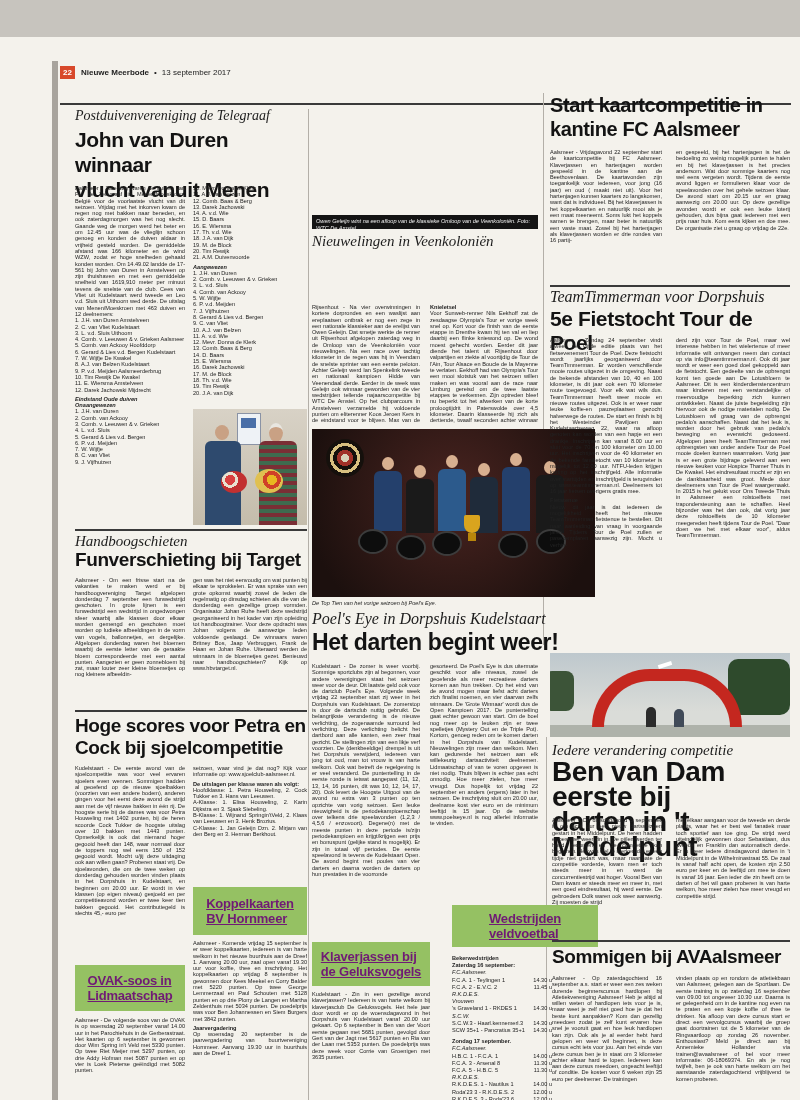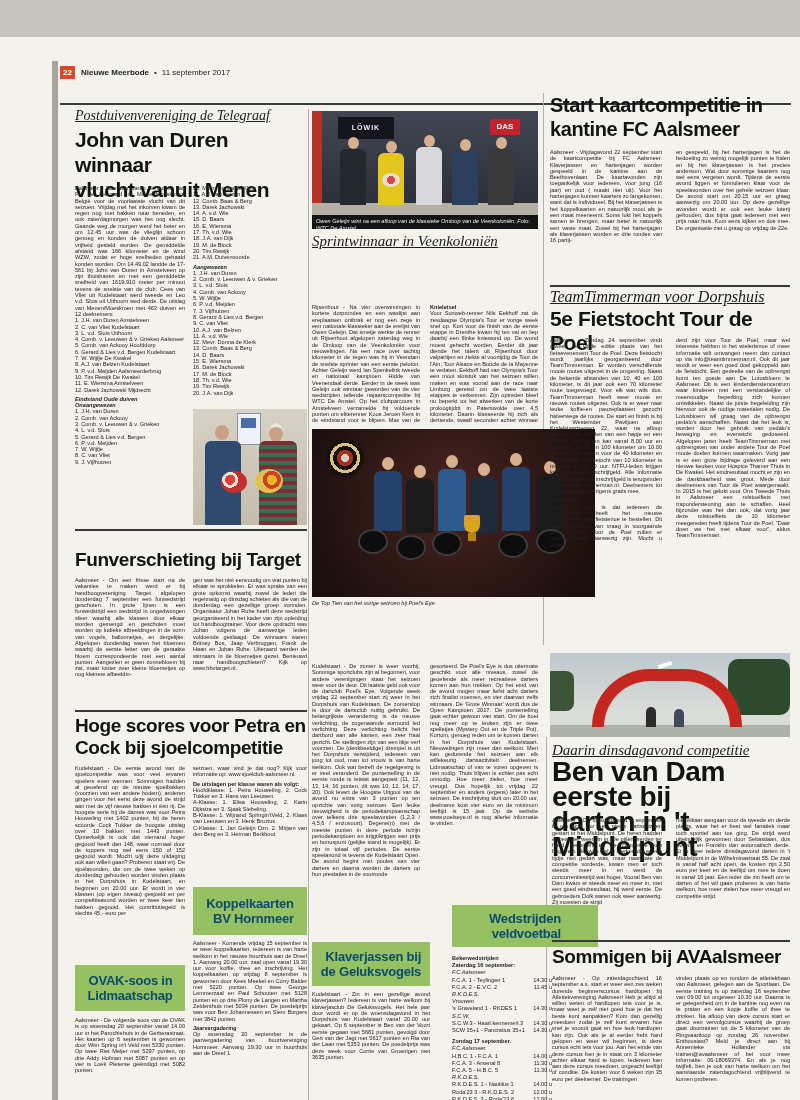--- a/index.html
+++ b/index.html
@@ -4,32 +4,32 @@
 <style>
   html,body{margin:0;padding:0;}
   body{width:800px;height:1100px;background:#c7c4be;font-family:"Liberation Sans",sans-serif;}
   .page{position:relative;width:800px;height:1100px;background:#f4f2ec;overflow:hidden;margin-top:37px;}
   .abs{position:absolute;}
   .edge{position:absolute;background:#a8a49d;}
   .rule{position:absolute;background:#3a3a3a;}
   .vrule{position:absolute;width:1px;background:#b3afa8;}
   .hdr{display:flex;gap:5px;align-items:center;font-size:8px;color:#222;}
   .pgnum{display:block;width:100%;text-align:center;font:700 8px/13px "Liberation Sans",sans-serif;color:#fff;}
-  .kick{position:absolute;font:italic 14px/16px "Liberation Serif",serif;color:#1c1c1c;white-space:pre-line;text-decoration:underline;}
+  .kick{position:absolute;font:italic 14px/16px "Liberation Serif",serif;color:#1c1c1c;white-space:pre-line;}
   .hl{position:absolute;font-weight:700;font-family:"Liberation Sans",sans-serif;letter-spacing:-0.4px;color:#131313;white-space:pre-line;}
   .col{position:absolute;font-size:5.6px;line-height:6.3px;text-align:justify;color:#222;overflow:hidden;}
   .list{white-space:pre-line;text-align:left;}
   .ital{font-style:italic;}
   .bld{font-weight:700;}
   .subh{font-weight:700;display:block;margin-top:3px;}
   .cap{position:absolute;font:italic 5.6px/7px "Liberation Sans",sans-serif;color:#222;overflow:hidden;}
   .capbar{position:absolute;background:#141414;color:#f2f2f2;font:italic 5.6px/7px "Liberation Sans",sans-serif;padding:3px 4px;box-sizing:border-box;overflow:hidden;}
-  .grnbox{position:absolute;background:#95c163;color:#0c4a6e;text-align:right;
+  .grnbox{position:absolute;background:#95c163;color:#701a75;text-align:left;
           font:700 13px/15px "Liberation Sans",sans-serif;white-space:pre-line;
-          display:flex;align-items:center;justify-content:center;letter-spacing:-0.2px;}
+          display:flex;align-items:center;justify-content:center;letter-spacing:-0.2px;text-decoration:underline;}
   .vlist{position:absolute;font-size:5.6px;line-height:7.2px;color:#222;overflow:hidden;}
   .vrow{display:flex;justify-content:space-between;}
   .vday{font-weight:700;}
   .vclub{font-style:italic;}
   .sp{margin-top:4px;}
   .photo{position:absolute;overflow:hidden;}
   .fig{position:absolute;border-radius:6px 6px 0 0;}
   .head{position:absolute;border-radius:50%;background:#d8b090;}
   .plaque{position:absolute;width:26px;height:21px;border-radius:50%;background:#0d0d0d;border:2px solid #3c3c3c;}
 </style>
@@ -39,21 +39,21 @@
 <div class="page">
 
   <div class="edge" style="left:52px;top:24px;width:6px;height:1070px;"></div>
 
   <div class="abs" style="left:60px;top:29px;width:15px;height:13px;background:#d8492b;">
     <span class="pgnum">22</span>
   </div>
   <div class="abs hdr" style="left:81px;top:31px;">
     <span class="bld">Nieuwe Meerbode</span>
     <span>•</span>
-    <span>11 september 2017</span>
+    <span>13 september 2017</span>
   </div>
   <div class="rule" style="left:60px;top:66px;width:731px;height:2px;"></div>
 
   <div class="vrule" style="left:308px;top:72px;height:1018px;"></div>
   <div class="vrule" style="left:543px;top:56px;height:552px;"></div>
   <div class="vrule" style="left:546px;top:700px;height:395px;"></div>
 
   <div class="kick" style="left:75px;top:71px;width:232px;">Postduivenvereniging de Telegraaf</div>
   <div class="hl" style="left:75px;top:90px;width:232px;height:52px;font-size:21px;line-height:25px;">John van Duren winnaar
 vlucht vanuit Menen</div>
@@ -126,20 +126,21 @@
     </div>
     <div class="head" style="left:22px;top:16px;width:14px;height:15px;background:#c9a184;"></div>
     <div class="fig" style="left:12px;top:32px;width:36px;height:84px;background:#2e4a6e;"></div>
     <div class="head" style="left:76px;top:14px;width:14px;height:15px;background:#c9a184;border-top:4px solid #e8e6e0;"></div>
     <div class="fig" style="left:66px;top:32px;width:38px;height:84px;background:repeating-linear-gradient(0deg,#7a2e35 0 4px,#3e6b4f 4px 8px);"></div>
     <div class="abs" style="left:28px;top:62px;width:26px;height:22px;border-radius:50%;background:radial-gradient(circle at 35% 40%,#d94040 0 5px,#e8e2d0 5px 8px,#c23030 8px);"></div>
     <div class="abs" style="left:62px;top:60px;width:28px;height:24px;border-radius:50%;background:radial-gradient(circle at 60% 45%,#e8b820 0 5px,#d04028 5px 9px,#e0c050 9px);"></div>
   </div>
 
   <div class="rule" style="left:75px;top:492px;width:232px;height:2px;"></div>
+  <div class="kick" style="left:75px;top:496px;width:232px;font-size:15px;">Handboogschieten</div>
   <div class="hl" style="left:75px;top:512px;width:232px;height:24px;font-size:19px;line-height:22px;">Funverschieting bij Target</div>
   <div class="col" style="left:75px;top:540px;width:110px;height:130px;">Aalsmeer - Om een frisse start na de vakanties te maken werd er bij handboogvereniging Target afgelopen donderdag 7 september een funwedstrijd geschoten. In grote lijnen is een funwedstrijd een wedstrijd in ongedwongen sfeer waarbij alle klassen door elkaar worden gemengd en geschoten moet worden op ludieke afbeeldingen in de vorm van vogels, ballonnetjes, en dergelijke. Afgelopen donderdag waren het bloemen waarbij de eerste letter van de geraakte bloem correspondeerde met een aantal punten. Aangezien er geen zonnebloem bij zat, maar louter zeer kleine bloemetjes op nog kleinere afbeeldin-</div>
   <div class="col" style="left:193px;top:540px;width:114px;height:130px;">gen was het niet eenvoudig om wat punten bij elkaar te sprokkelen. Er was sprake van een grote opkomst waarbij zowel de leden die regelmatig op dinsdag schieten als die van de donderdag een gezellige groep vormden. Organisator Johan Ruhe heeft deze wedstrijd georganiseerd in het kader van zijn opleiding tot handboogtrainer. Voor deze opdracht was Johan volgens de aanwezige leden voldoende geslaagd. De winnaars waren Britney Bos, Jaap Verbruggen, Frank de Haan en Johan Ruhe. Uiteraard werden de winnaars in de bloemetjes gezet. Benieuwd naar handboogschieten? Kijk op www.hbvtarget.nl.</div>
 
   <div class="rule" style="left:75px;top:673px;width:232px;height:2px;"></div>
   <div class="hl" style="left:75px;top:678px;width:232px;height:46px;font-size:19px;line-height:22px;">Hoge scores voor Petra en
 Cock bij sjoelcompetitie</div>
   <div class="col" style="left:75px;top:728px;width:110px;height:192px;">Kudelstaart - De eerste avond van de sjoelcompetitie was voor veel ervaren sjoelers even wennen. Sommigen hadden al geoefend op de nieuwe sjoelbakken (voorzien van een andere bodem), anderen gingen voor het eerst deze avond de strijd aan met de vijf nieuwe bakken in één rij. De hoogste serie bij de dames was voor Petra Houweling met 1402 punten, bij de heren scoorde Cock Tukker de hoogste uitslag over 10 bakken met 1443 punten. Opmerkelijk is ook dat niemand hoger gegooid heeft dan 148, waar normaal door de toppers nog wel eens 150 of 152 gegooid wordt. Mocht u/jij deze uitdaging ook aan willen gaan? Proberen staat vrij. De sjoelavonden, die om de twee weken op donderdag gehouden worden vinden plaats in het Dorpshuis in Kudelstaart, en beginnen om 20.00 uur. Er wordt in vier klassen (op eigen niveau) gesjoeld en per competitieavond worden er twee keer tien bakken gegooid. Het contributiegeld is slechts 45,- euro per</div>
   <div class="col" style="left:193px;top:728px;width:114px;height:122px;">
     <div>seizoen, waar vind je dat nog? Kijk voor informatie op: www.sjoelclub-aalsmeer.nl.</div>
@@ -155,40 +156,23 @@
   <div class="col" style="left:75px;top:980px;width:110px;height:110px;">Aalsmeer - De volgende soos van de OVAK is op woensdag 20 september vanaf 14.00 uur in het Parochiehuis in de Gerberastraat. Het kaarten op 6 september is gewonnen door Wim Spring in't Veld met 5330 punten. Op twee Riet Meijer met 5297 punten, op drie Addy Hofman met 5087 punten en op vier is Loek Pieterse geëindigd met 5082 punten.</div>
 
   <div class="grnbox" style="left:193px;top:850px;width:114px;height:48px;">Koppelkaarten
 BV Hornmeer</div>
   <div class="col" style="left:193px;top:903px;width:114px;height:188px;">
     <div>Aalsmeer - Komende vrijdag 15 september is er weer koppelkaarten, iedereen is van harte welkom in het nieuwe buurthuis aan de Dreef 1. Aanvang 20.00 uur, zaal open vanaf 19.30 uur voor koffie, thee en inschrijving. Het koppelkaarten op vrijdag 8 september is gewonnen door Kees Meekel en Corry Balder met 5220 punten. Op twee George Lemmerzaal en Paul Schouten met 5128 punten en op drie Plony de Langen en Martha Zeldenthuis met 5034 punten. De poedelprijs was voor Ben Johannessen en Siem Burgers met 3842 punten.</div>
     <div class="subh">Jaarvergadering</div>
     <div>Op woensdag 20 september is de jaarvergadering van buurtvereniging Hornmeer. Aanvang 19.30 uur in buurthuis aan de Dreef 1.</div>
   </div>
 
-  <div class="photo" style="left:312px;top:74px;width:226px;height:104px;background:linear-gradient(#414652,#2a2d36);">
-    <div class="abs" style="left:0;top:0;width:10px;height:104px;background:#b33326;"></div>
-    <div class="abs" style="left:26px;top:6px;width:56px;height:22px;background:#15151d;color:#eee;font:700 7px/22px 'Liberation Sans',sans-serif;text-align:center;letter-spacing:1px;">LÖWIK</div>
-    <div class="abs" style="left:178px;top:8px;width:30px;height:16px;background:#c3242b;color:#fff;font:700 8px/16px 'Liberation Sans',sans-serif;text-align:center;">DAS</div>
-    <div class="abs" style="left:0;bottom:0;width:226px;height:12px;background:#b5afa3;"></div>
-    <div class="head" style="left:36px;top:26px;width:11px;height:12px;"></div>
-      <div class="fig" style="left:28px;top:38px;width:26px;height:56px;background:#23272e;"></div>
-    <div class="head" style="left:74px;top:30px;width:11px;height:12px;"></div>
-      <div class="fig" style="left:66px;top:42px;width:26px;height:52px;background:#e3c71f;"></div>
-    <div class="abs" style="left:70px;top:62px;width:18px;height:14px;border-radius:50%;background:radial-gradient(circle,#d84848 0 4px,#e8e0cc 4px);"></div>
-    <div class="head" style="left:112px;top:24px;width:11px;height:12px;"></div>
-      <div class="fig" style="left:104px;top:36px;width:26px;height:58px;background:#d8d8dc;"></div>
-    <div class="head" style="left:148px;top:28px;width:11px;height:12px;"></div>
-      <div class="fig" style="left:140px;top:40px;width:26px;height:54px;background:#2c3f5c;"></div>
-    <div class="head" style="left:184px;top:26px;width:11px;height:12px;"></div>
-      <div class="fig" style="left:176px;top:38px;width:26px;height:56px;background:#3a3a3a;"></div>
-  </div>
   <div class="capbar" style="left:312px;top:178px;width:226px;height:14px;">Owen Geleijn wint na een afloop van de klassieke Omloop van de Veenkoloniën. Foto: WTC De Amstel</div>
 
-  <div class="kick" style="left:312px;top:196px;width:226px;font-size:15px;">Sprintwinnaar in Veenkoloniën</div>
+  <div class="kick" style="left:312px;top:196px;width:226px;font-size:15px;">Nieuwelingen in Veenkoloniën</div>
   <div class="col" style="left:312px;top:267px;width:108px;height:120px;">Rijsenhout - Na vier overwinningen in kortere dorprondes en een waslijst aan ereplaatsen ontbrak er nog een zege in een nationale klassieker aan de erelijst van Owen Geleijn. Dat smetje werkte de renner uit Rijsenhout afgelopen zaterdag weg in de Omloop van de Veenkoloniën voor nieuwelingen. Na een race over tachtig kilometer in de regen was hij in Veendam de snelste sprinter van een eerste peloton. Achter Geleijn werd Ian Spenkelink tweede en nationaal kampioen Hidde van Veenendaal derde. Eerder in de week was Geleijn ook winnaar geworden van de vier wedstrijden tellende najaarscompetitie bij WTC De Amstel. Op het clubparcours in Amstelveen verzamelde hij voldoende punten om eliterenner Koos Jeroen Kers in de eindstand voor te blijven. Max van de Water klasseerde zich als derde.</div>
   <div class="col" style="left:430px;top:267px;width:108px;height:120px;">
     <div class="bld">Knieletsel</div>
     <div>Voor Sunweb-renner Nils Eekhoff zat de zesdaagse Olympia's Tour er vorige week snel op. Kort voor de finish van de eerste etappe in Drenthe kwam hij ten val en liep daarbij een flinke kniewond op. De wond moest gehecht worden. Eerder dit jaar diende het talent uit Rijsenhout door valpartijen en ziekte al voortijdig de Tour de l'Ain, Tour Alsace en Boucle de la Mayenne te verlaten. Eekhoff had van Olympia's Tour een mooi slotstuk van het seizoen willen maken en was vooral aan de race naar Limburg gereisd om de twee laatste etappes te verkennen. Zijn optreden bleef nu beperkt tot het afwerken van de korte proloogtijdrit in Paterswolde over 4,5 kilometer. Daarin klasseerde hij zich als dertiende, twaalf seconden achter winnaar Pascal Eenkhoorn.</div>
   </div>
 
   <div class="photo" style="left:312px;top:392px;width:283px;height:168px;background:radial-gradient(circle at 50% 40%,#4a2420,#1c100e 85%);">
     <div class="abs" style="left:14px;top:10px;width:38px;height:38px;border-radius:50%;background:radial-gradient(circle,#d8d0b8 0 4px,#a03028 4px 8px,#15100c 8px 12px,#d8c080 12px 15px,#15100c 15px);"></div>
     <div class="head" style="left:70px;top:28px;width:12px;height:13px;"></div>
       <div class="fig" style="left:62px;top:42px;width:28px;height:60px;background:#24406c;"></div>
@@ -205,20 +189,22 @@
     <div class="plaque" style="left:46px;top:100px;"></div>
     <div class="plaque" style="left:84px;top:106px;"></div>
     <div class="plaque" style="left:120px;top:102px;"></div>
     <div class="plaque" style="left:186px;top:104px;"></div>
     <div class="plaque" style="left:224px;top:100px;"></div>
     <div class="abs" style="left:152px;top:86px;width:16px;height:18px;background:#d9a41e;border-radius:2px 2px 9px 9px;"></div>
     <div class="abs" style="left:156px;top:104px;width:8px;height:8px;background:#b8860b;"></div>
   </div>
   <div class="cap" style="left:312px;top:563px;width:283px;height:9px;">De Top Tien van het vorige seizoen bij Poel's Eye.</div>
 
+  <div class="kick" style="left:312px;top:574px;width:283px;font-size:16px;">Poel's Eye in Dorpshuis Kudelstaart</div>
+  <div class="hl" style="left:312px;top:592px;width:283px;height:28px;font-size:23px;line-height:26px;">Het darten begint weer!</div>
   <div class="col" style="left:312px;top:626px;width:108px;height:252px;">Kudelstaart - De zomer is weer voorbij. Sommige sportclubs zijn al begonnen, voor andere verenigingen staat het seizoen weer voor de deur. Dit laatste geld ook voor de dartclub Poel's Eye. Volgende week vrijdag 22 september start zij weer in het Dorpshuis van Kudelstaart. De zomerstop is door de dartsclub nuttig gebruikt. De belangrijkste verandering is de nieuwe verlichting, de zogenaamde surround led verlichting. Deze verlichting belicht het dartbord aan alle kanten, een zeer fraai gezicht. De stellingen zijn van een likje verf voorzien. De (denkbeeldige) drempel is uit het Dorpshuis verwijderd, iedereen van jong tot oud, man tot vrouw is van harte welkom. Ook wat betreft de regelgeving is er veel veranderd. De puntentelling in de eerste ronde is ietwat aangepast (11, 12, 13, 14, 16 punten, dit was 10, 12, 14, 17, 20). Ook levert de Hoogste Uitgooi van de avond nu extra van 3 punten op ten opzichte van vorig seizoen. Een leuke nieuwigheid is de periodekampioenschap over telkens drie speelavonden (1,2,3 / 4,5,6 / enzovoort). Degene(n) met de meeste punten in deze periode is/zijn periodekampioen en krijgt/krijgen een prijs en bonuspunt (gelijke stand is mogelijk). Er zijn in totaal vijf periodes. De eerste speelavond is tevens de Kudelstaart Open. De avond begint met poules van vier darters en daarna worden de darters op hun prestaties in de voorronde</div>
   <div class="col" style="left:430px;top:626px;width:108px;height:226px;">gesorteerd. De Poel's Eye is dus uitermate geschikt voor alle niveaus, zowel de geoefende als meer recreatieve darters komen aan hun trekken. Op het eind van de avond mogen maar liefst acht darters zich finalist noemen, en vier daarvan zelfs winnaars. De 'Grote Winnaar' wordt dus de Open Kampioen 2017. De puntentelling gaat echter gewoon van start. Om de boel nog meer op te leuken zijn er twee spelletjes (Mystery Out en de Triple Pot). Kortom, genoeg reden om te komen darten in het Dorpshuis van Kudelstaart. Nieuwelingen zijn meer dan welkom. Men kan gedurende het seizoen aan elk willekeurig dartsactiviteit deelnemen. Lidmaatschap of van te voren opgeven is niet nodig. Thuis blijven is echter pas echt onnodig. Hoe meer zielen, hoe meer vreugd. Dus hopelijk tot vrijdag 22 september en anders (ergens) later in het seizoen. De inschrijving sluit om 20.00 uur, deelname kost vier euro en de minimum leeftijd is 15 jaar. Op de website www.poelseye.nl is nog allerlei informatie te vinden.</div>
 
   <div class="grnbox" style="left:312px;top:905px;width:118px;height:44px;">Klaverjassen bij
 de Geluksvogels</div>
   <div class="col" style="left:312px;top:954px;width:118px;height:136px;">Kudelstaart - Zin in een gezellige avond klaverjassen? Iedereen is van harte welkom bij klaverjasclub De Geluksvogels. Het hele jaar door wordt er op de woensdagavond in het Dorpshuis van Kudelstaart vanaf 20.00 uur gekaart. Op 6 september is Ben van der Voort eerste gegaan met 5681 punten, gevolgd door Gert van der Jagt met 5617 punten en Ria van der Laan met 5353 punten. De poedelprijs was deze week voor Corrie van Groenigen met 3635 punten.</div>
 
   <div class="grnbox" style="left:452px;top:868px;width:146px;height:42px;">Wedstrijden
 veldvoetbal</div>
   <div class="vlist" style="left:452px;top:918px;width:100px;height:177px;">
@@ -307,21 +293,21 @@
   <div class="photo" style="left:550px;top:616px;width:240px;height:84px;background:linear-gradient(#bec8cd,#dadcd8 70%);">
     <div class="abs" style="left:178px;top:6px;width:62px;height:56px;border-radius:10px;background:#2e4a2c;"></div>
     <div class="abs" style="left:-6px;top:18px;width:30px;height:40px;border-radius:8px;background:#3c5438;"></div>
     <div class="abs" style="left:0;bottom:0;width:240px;height:12px;background:#aeb2aa;"></div>
     <div class="abs" style="left:42px;bottom:10px;width:150px;height:58px;border:12px solid #c4271f;border-bottom:none;border-radius:70px 70px 0 0;box-sizing:border-box;"></div>
     <div class="abs" style="left:108px;top:10px;width:14px;height:4px;background:#fff;transform:rotate(-18deg);"></div>
     <div class="fig" style="left:96px;bottom:10px;width:10px;height:20px;background:#2b2b2b;"></div>
     <div class="fig" style="left:124px;bottom:10px;width:10px;height:18px;background:#404a58;"></div>
   </div>
 
-  <div class="kick" style="left:552px;top:705px;width:238px;font-size:15px;">Daarin dinsdagavond competitie</div>
+  <div class="kick" style="left:552px;top:705px;width:238px;font-size:15px;">Iedere verandering competitie</div>
   <div class="hl" style="left:552px;top:722px;width:238px;height:52px;font-size:28px;line-height:25px;">Ben van Dam eerste bij
 darten in 't Middelpunt</div>
   <div class="col" style="left:552px;top:780px;width:110px;height:120px;">Aalsmeer - Op dinsdagavond 5 september is om acht uur een nieuw dartsseizoen gestart in het Middelpunt. De heren hadden er best wel weer zin in. De pijlen werden ter hand genomen en de competitie kon beginnen. Het was wel te merken dat er een tijdje niet gedart was, maar naarmate de competitie vorderde, kwam men er toch steeds meer in en werd de concurrentiestrijd wat hoger. Vooral Ben van Dam kwam er steeds meer en meer in, met een goed eindresultaat, hij werd eerste. De gebroeders Dolk waren ook weer aanwezig. Zij moesten de strijd</div>
   <div class="col" style="left:676px;top:780px;width:114px;height:120px;">met elkaar aangaan voor de tweede en derde plaats, waar het er best wel fanatiek maar toch sportief aan toe ging. De strijd werd uiteindelijk gewonnen door Sebastiaan, dus tweede en Franklin dan automatisch derde. Er is weer iedere dinsdagavond darten in 't Middelpunt in de Wilhelminastraat 55. De zaal is vanaf half acht open, de kosten zijn 2.50 euro per keer en de leeftijd om mee te doen is vanaf 16 jaar. Een ieder die zin heeft om te darten of het wil gaan proberen is van harte welkom, hoe meer zielen hoe meer vreugd en competitie strijd.</div>
 
   <div class="rule" style="left:552px;top:903px;width:238px;height:2px;"></div>
   <div class="hl" style="left:552px;top:909px;width:238px;height:24px;font-size:19px;line-height:22px;">Sommigen bij AVAalsmeer</div>
   <div class="col" style="left:552px;top:938px;width:110px;height:156px;">Aalsmeer - Op zaterdagochtend 16 september a.s. start er weer een zes weken durende beginnerscursus hardlopen bij Atletiekvereniging Aalsmeer! Heb je altijd al willen weten of hardlopen iets voor je is, maar weet je zelf niet goed hoe je dat het beste kunt aanpakken? Kom dan gezellig meedoen zodat je zelf kunt ervaren hoe snel je vooruit gaat en hoe leuk hardlopen kan zijn. Ook als je al eerder hebt hard gelopen en weer wil beginnen, is deze cursus echt iets voor jou. Aan het einde van deze cursus ben je in staat om 3 kilometer achter elkaar hard te lopen. Iedereen kan aan deze cursus meedoen, ongeacht leeftijd of conditie. De kosten voor 6 weken zijn 35 euro per deelnemer. De trainingen</div>
   <div class="col" style="left:676px;top:938px;width:114px;height:156px;">vinden plaats op en rondom de atletiekbaan van Aalsmeer, gelegen aan de Sportlaan. De eerste training is op zaterdag 16 september van 09.00 tot ongeveer 10.30 uur. Daarna is er gelegenheid om in de kantine nog even na te praten en een kopje koffie of thee te drinken. Na afloop van deze cursus start er direct een vervolgcursus waarbij de groep gaat doortrainen tot de 5 kilometer van de Ringvaartloop op zondag 26 november. Enthousiast? Meld je direct aan bij Annemieke Hollander via trainen@avaalsmeer of bel voor meer informatie: 06-18069374. En als je nog twijfelt, ben je ook van harte welkom om het aanstaande zaterdagochtend vrijblijvend te komen proberen.</div>
 

